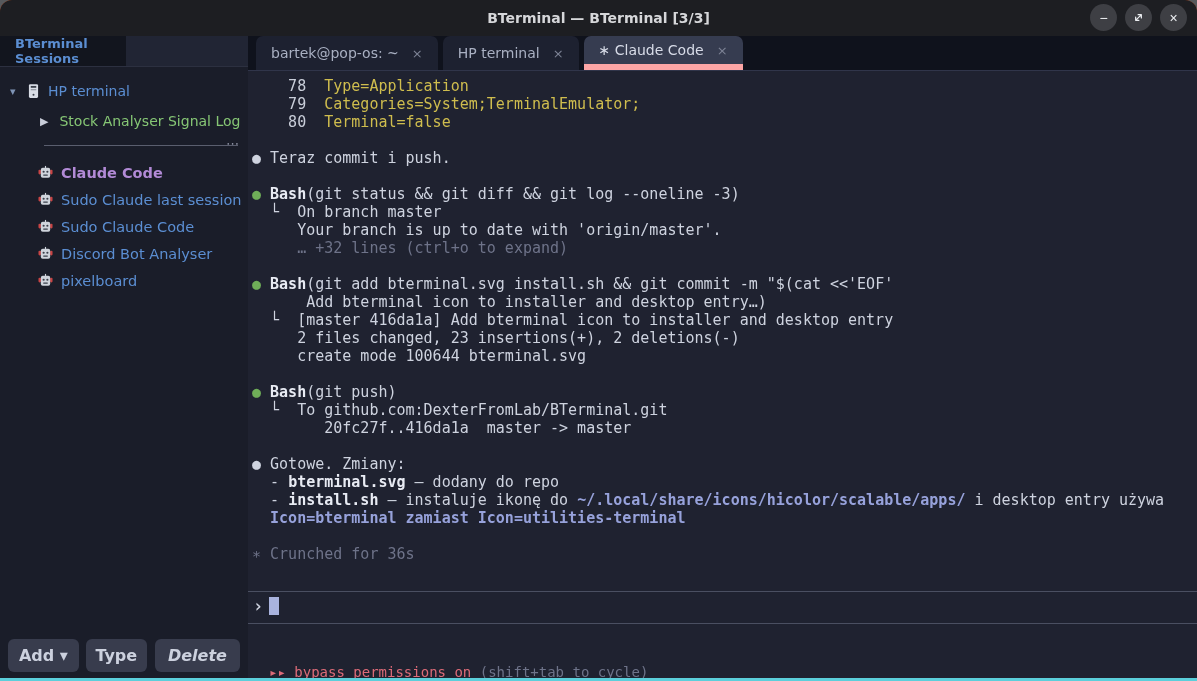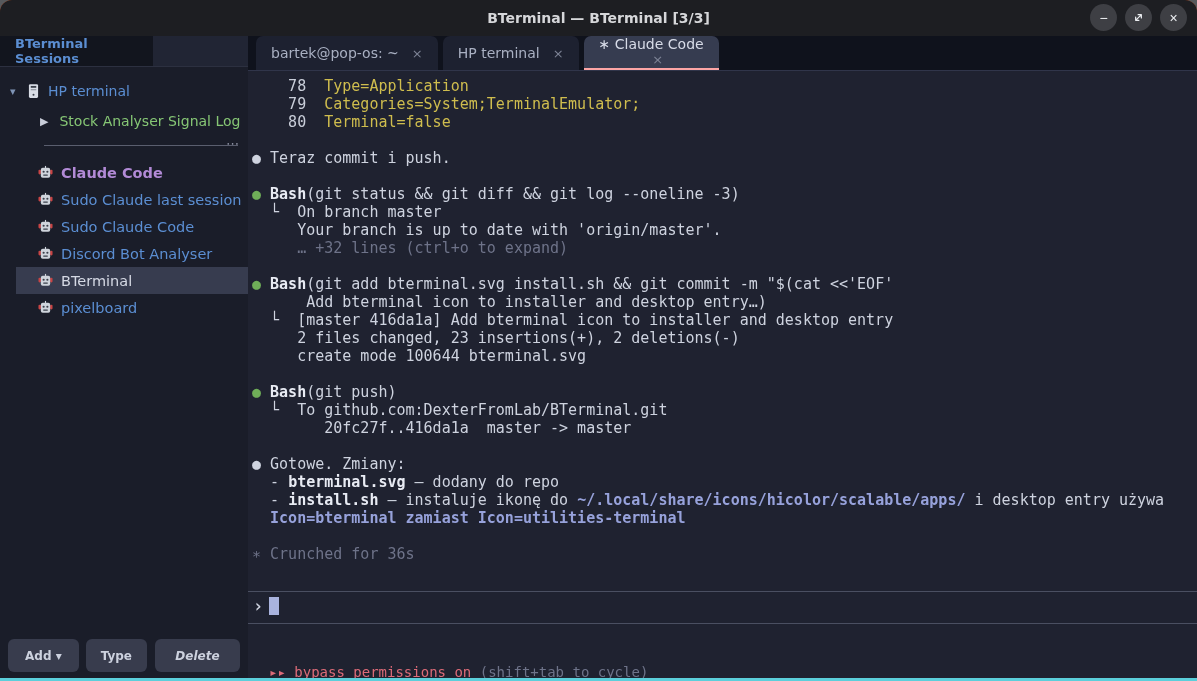--- a/index.html
+++ b/index.html
@@ -10,52 +10,52 @@
   .titlebar{position:absolute;top:0;left:0;right:0;height:36px;background:#1d1e22;}
   .title{position:absolute;left:0;right:0;top:0;height:36px;line-height:36px;text-align:center;
     color:#d6d7da;font-weight:bold;font-size:14px;}
   .win-controls{position:absolute;right:10px;top:4px;display:flex;gap:8px;}
   .wbtn{width:27px;height:27px;border-radius:50%;background:#3e3f44;border:none;color:#eceef1;
     display:flex;align-items:center;justify-content:center;font-size:14px;line-height:1;cursor:pointer;padding:0;}
   .wbtn svg{display:block;}
   
   .sidebar{position:absolute;top:36px;left:0;width:248px;bottom:3px;background:#1a1d29;}
   .sidebar-header{height:31px;background:#212534;border-bottom:1px solid #2c3040;}
-  .header-tab{width:153px;height:100%;background:#12151e;display:flex;align-items:center;padding-left:15px;}
+  .header-tab{width:126px;height:100%;background:#12151e;display:flex;align-items:center;padding-left:15px;}
   .header-tab span{color:#5b8ed2;font-weight:bold;font-size:13px;}
   .tree-row{display:flex;align-items:center;height:24px;font-size:14px;}
   .tree-row.parent{margin-top:12px;padding-left:10px;}
   .tree-row.child{margin-top:6px;padding-left:40px;}
   .expander{color:#7f94b5;font-size:11px;width:18px;}
   .pc-icon{margin-right:9px;display:flex;}
   .parent-label{color:#5b8ed2;}
   .child-arrow{color:#c9cdd9;font-size:11px;margin-right:11px;}
   .child-label{color:#86c675;}
   .sb-divider{position:relative;margin:12px 10px 0 44px;height:14px;}
   .sb-divider .line{border-top:1px solid #5a5e6e;}
   .sb-divider .dots{position:absolute;right:-2px;top:-9px;color:#8a8ea0;font-size:13px;letter-spacing:1px;}
   .session{display:flex;align-items:center;height:27px;padding-left:22px;cursor:pointer;font-size:14.5px;margin-left:16px;}
   .session .robot{margin-right:8px;display:flex;}
   .s-blue .session-label{color:#5b8ed2;}
   .s-purple-bold .session-label{color:#b28ad6;font-weight:bold;}
   .session.selected{background:#373c4f;}
   .session.selected .session-label{color:#d5d9e4;}
   .sidebar-buttons{position:absolute;bottom:6px;left:8px;right:8px;display:flex;}
   .sbtn{height:33px;background:#383c4d;border:none;border-radius:6px;color:#ccd1de;
-    font-family:"DejaVu Sans",sans-serif;font-weight:bold;font-size:12px;cursor:pointer;}
+    font-family:"DejaVu Sans",sans-serif;font-weight:bold;font-size:16px;cursor:pointer;}
   .sbtn:nth-child(1){width:73px;margin-right:7px;}
   .sbtn:nth-child(2){width:63px;margin-right:8px;}
   .sbtn:nth-child(3){width:88px;font-style:italic;}
   
   .main{position:absolute;top:36px;left:248px;right:0;bottom:3px;}
   .tabbar{height:34px;background:#0f121c;display:flex;padding-left:8px;gap:5px;}
   .tab{display:flex;align-items:center;padding:0 15px;background:#1d2130;border-radius:7px 7px 0 0;
     cursor:pointer;}
   .tab-label{color:#a9b0c2;font-size:14px;white-space:pre;}
-  .tab.active{background:#363c50;border-bottom:2px solid #fca5a5;flex-direction:column;}
+  .tab.active{background:#363c50;border-bottom:6px solid #fca5a5;}
   .tab.active .tab-label{color:#d8dce8;}
   .tab-close{color:#7d8395;font-size:13px;margin-left:13px;cursor:pointer;}
   
   .terminal{position:absolute;top:34px;left:0;right:0;bottom:0;background:#1f2230;border-top:1px solid #30354a;
     font-family:"DejaVu Sans Mono",monospace;}
   .terminal-output{position:absolute;top:6px;left:4px;right:2px;font-size:15px;line-height:18px;}
   .tline{white-space:pre;}
   .c-ln{color:#c9ced9;}
   .c-yellow{color:#cfbd4e;}
   .c-fg{color:#ced3df;}
@@ -175,34 +175,20 @@
               <rect x="12.9" y="5" width="2.6" height="5" rx="1.2" fill="#c94444"></rect>
               <rect x="7.4" y="1" width="1.2" height="2.4" fill="#cfd4dc"></rect>
               <rect x="3" y="3" width="10" height="10.5" rx="2" fill="#cfd4dc"></rect>
               <circle cx="6" cy="7.2" r="1.15" fill="#3a3f4a"></circle>
               <circle cx="10" cy="7.2" r="1.15" fill="#3a3f4a"></circle>
               <rect x="5.4" y="10" width="5.2" height="1.5" rx="0.75" fill="#3a3f4a"></rect>
             </svg>
           </span>
           <span class="session-label">Discord Bot Analyser</span>
         </div>
-        <div class="session s-blue selected">
-          <span class="robot">
-            <svg width="15" height="15" viewBox="0 0 16 16">
-              <rect x="0.5" y="5" width="2.6" height="5" rx="1.2" fill="#c94444"></rect>
-              <rect x="12.9" y="5" width="2.6" height="5" rx="1.2" fill="#c94444"></rect>
-              <rect x="7.4" y="1" width="1.2" height="2.4" fill="#cfd4dc"></rect>
-              <rect x="3" y="3" width="10" height="10.5" rx="2" fill="#cfd4dc"></rect>
-              <circle cx="6" cy="7.2" r="1.15" fill="#3a3f4a"></circle>
-              <circle cx="10" cy="7.2" r="1.15" fill="#3a3f4a"></circle>
-              <rect x="5.4" y="10" width="5.2" height="1.5" rx="0.75" fill="#3a3f4a"></rect>
-            </svg>
-          </span>
-          <span class="session-label">BTerminal</span>
-        </div>
         <div class="session s-blue">
           <span class="robot">
             <svg width="15" height="15" viewBox="0 0 16 16">
               <rect x="0.5" y="5" width="2.6" height="5" rx="1.2" fill="#c94444"></rect>
               <rect x="12.9" y="5" width="2.6" height="5" rx="1.2" fill="#c94444"></rect>
               <rect x="7.4" y="1" width="1.2" height="2.4" fill="#cfd4dc"></rect>
               <rect x="3" y="3" width="10" height="10.5" rx="2" fill="#cfd4dc"></rect>
               <circle cx="6" cy="7.2" r="1.15" fill="#3a3f4a"></circle>
               <circle cx="10" cy="7.2" r="1.15" fill="#3a3f4a"></circle>
               <rect x="5.4" y="10" width="5.2" height="1.5" rx="0.75" fill="#3a3f4a"></rect>

